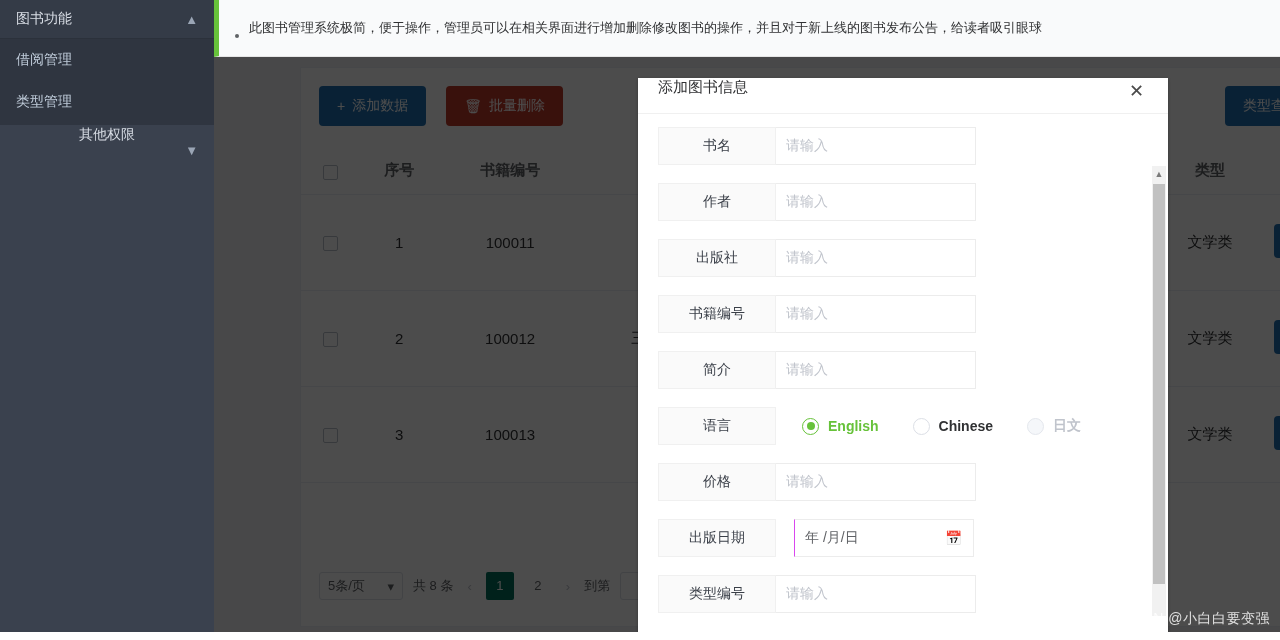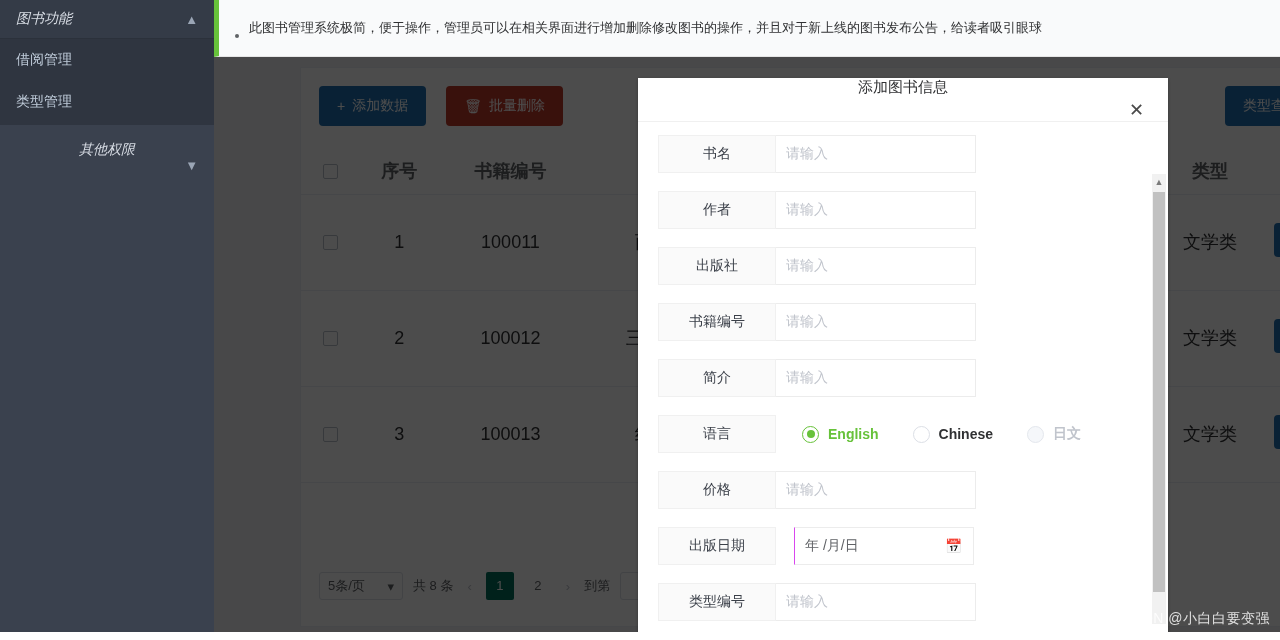--- a/index.html
+++ b/index.html
@@ -15,27 +15,26 @@
   
   .sidebar {
     position: absolute; left: 0; top: 0;
     width: 214px; height: 640px;
     background: #343b47;
     color: #bfcbd9;
   }
   .sb-group-header {
     height: 38px;
     display: flex; align-items: center;
-    padding: 16px 16px;
+    padding: 1px 16px;
     font-size: 14px;
     color: #d8dde5;
     background: #343b47;
     cursor: pointer;
     position: relative;
-    font-style: italic;
   }
   .sb-group-header .chev { margin-left: auto; font-size: 13px; color: #9aa5b5; line-height: 1; }
   .sb-sub { background: #2f3540; padding-bottom: 2px; }
   .sb-item {
     height: 42px;
     display: flex; align-items: center;
     padding: 0 16px;
     font-size: 14px;
     color: #bfcbd9;
     cursor: pointer;
@@ -89,21 +88,21 @@
     font-family: inherit;
   }
   .btn-primary { background: #1f6fb2; }
   .btn-danger { background: #c0392b; }
   .btn-type-query { background: #1f6fb2; }
 
   .toolbar-right { margin-left: auto; display: flex; align-items: center; gap: 12px; padding-right: 4px; }
 
   table.data { width: 100%; border-collapse: collapse; margin-top: 22px; }
   table.data th, table.data td {
-    font-size: 18px; color: #303133;
+    font-size: 15px; color: #303133;
     text-align: center;
     padding: 0; height: 96px;
     border-bottom: 1px solid #ebeef5;
     font-weight: normal;
   }
   table.data th { height: 46px; color: #606266; font-weight: bold; }
   .cbx {
     display: inline-block; width: 15px; height: 15px;
     border: 1px solid #b8bfc9; border-radius: 2px; background: #fff;
     vertical-align: middle;
@@ -147,24 +146,23 @@
 
   
   .modal {
     position: absolute; left: 638px; top: 78px;
     width: 530px; height: 562px;
     background: #ffffff;
     box-shadow: 0 1px 3px rgba(0,0,0,.3);
     overflow: hidden;
   }
   .modal-header {
-    height: 44px; display: flex; align-items: center;
+    height: 36px; display: flex; 
     padding: 0 20px;
     border-bottom: 1px solid #f0f0f0;
-    flex-direction: column;
   }
   .modal-title { font-size: 15px; color: #303133; }
   .modal-close {
     margin-left: auto; font-size: 18px; color: #4a4a4a;
     cursor: pointer; line-height: 1; padding: 4px;
   }
   .modal-body {
     position: relative;
     height: 514px;
     overflow: hidden;

